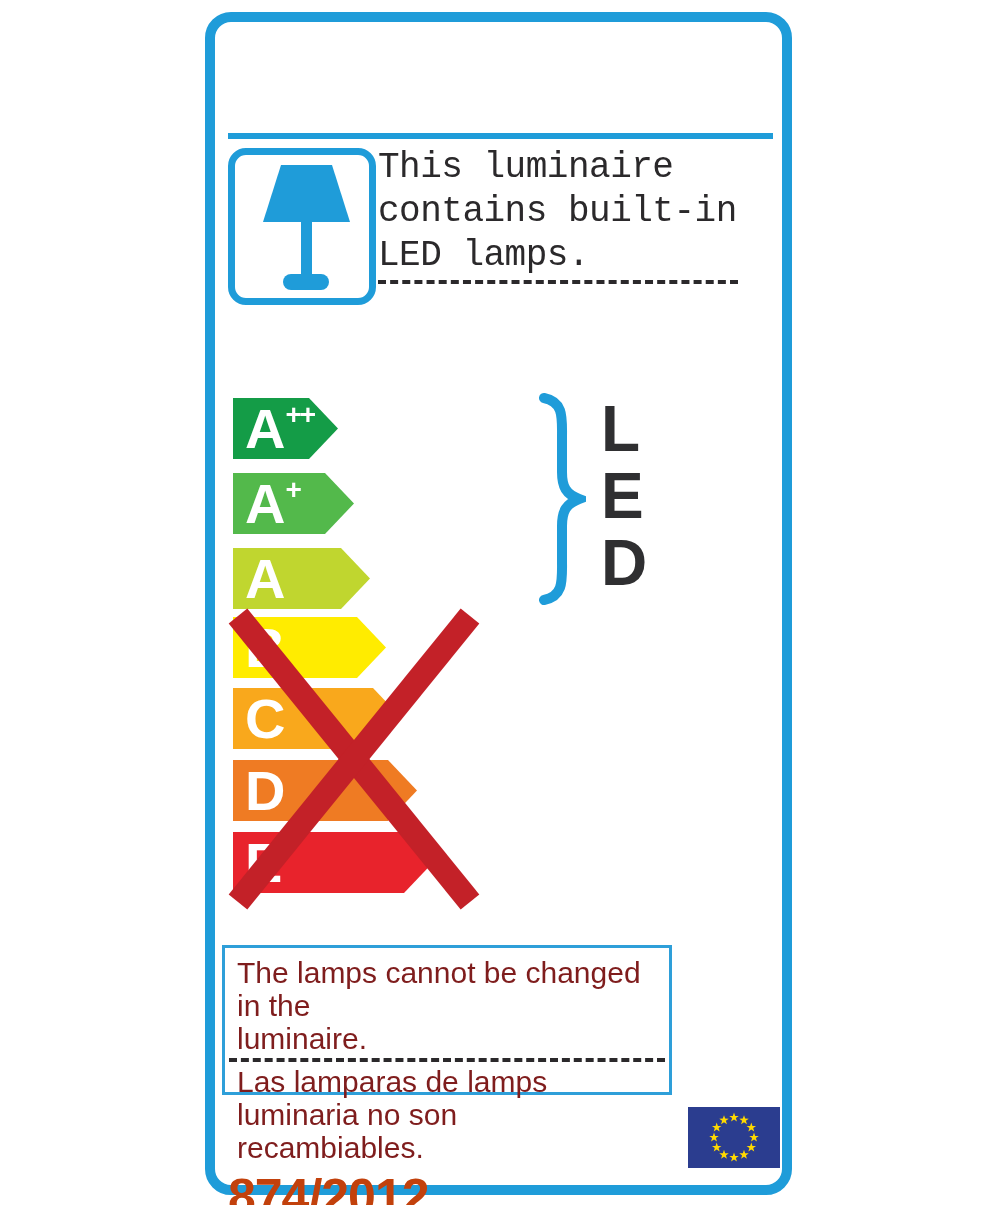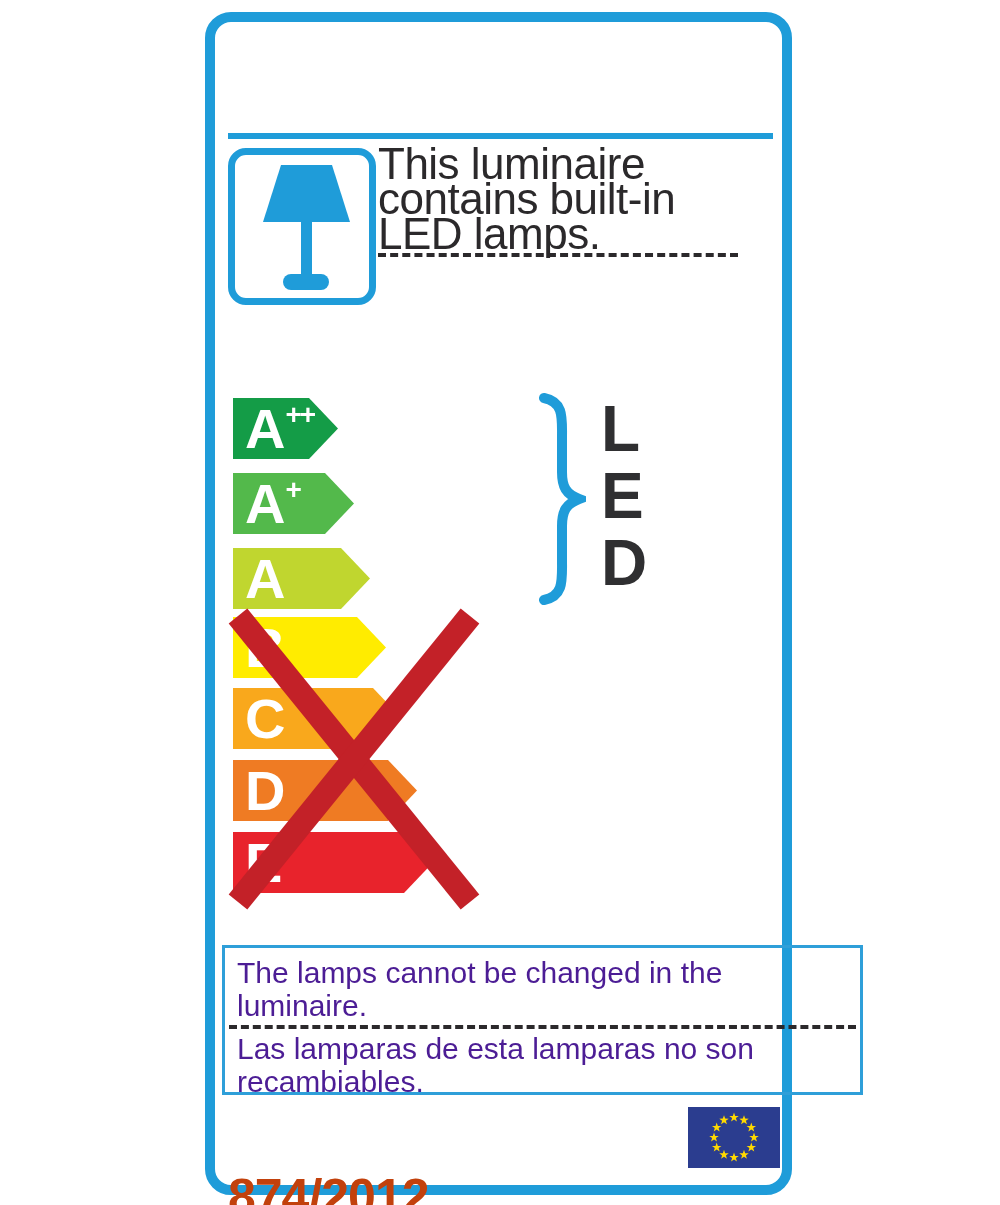--- a/index.html
+++ b/index.html
@@ -9,39 +9,39 @@
   .label-border{position:absolute;left:205px;top:12px;width:587px;height:1183px;
     box-sizing:border-box;border:10px solid #1F9CD9;border-radius:26px;background:transparent;}
 
   .top-rule{position:absolute;left:228px;top:133px;width:545px;height:6px;background:#1F9CD9;}
 
   .lamp-box{position:absolute;left:228px;top:148px;width:148px;height:157px;
     box-sizing:border-box;border:7px solid #1F9CD9;border-radius:18px;}
   .lamp-box svg{display:block;width:100%;height:100%;}
 
   .intro{position:absolute;left:378px;top:146px;width:372px;color:#2B292B;}
-  .intro-text{font-size:44px;line-height:35px;white-space:pre-line;letter-spacing:-0.5px;}
+  .intro-text{font-size:36px;line-height:44px;white-space:pre-line;letter-spacing:-0.5px;font-family:Liberation Mono, monospace;}
   .intro-divider{border-top:4px dashed #2B292B;margin:2px 0 6px 0;width:360px;}
 
   .arrow-row{position:absolute;left:233px;height:61px;display:flex;align-items:center;
     color:#ffffff;font-weight:bold;font-size:56px;line-height:1;padding-left:12px;box-sizing:border-box;
     clip-path:polygon(0 0, calc(100% - 29px) 0, 100% 50%, calc(100% - 29px) 100%, 0 100%);}
   .arrow-sup{font-size:28px;font-weight:bold;transform:translateY(-14px);display:inline-block;letter-spacing:-2px;}
   .r0{top:398px;width:105px;} .r1{top:473px;width:121px;} .r2{top:548px;width:137px;}
   .r3{top:617px;width:153px;} .r4{top:688px;width:169px;} .r5{top:760px;width:184px;}
   .r6{top:832px;width:200px;}
 
   .brace{position:absolute;left:536px;top:392px;width:50px;height:214px;}
   .led-word{position:absolute;left:601px;top:396px;font-size:64px;line-height:67px;
     font-weight:bold;color:#2F2F31;white-space:pre-line;}
 
   .cross{position:absolute;left:222px;top:602px;width:264px;height:314px;}
 
-  .note-box{position:absolute;left:222px;top:945px;width:641px;height:150px;
-    box-sizing:border-box;border:3px solid #2E9FD9;color:#4c1d95;}
+  .note-box{position:absolute;left:222px;top:945px;width:450px;height:150px;
+    box-sizing:border-box;border:3px solid #2E9FD9;color:#7f1d1d;}
   .note-text{font-size:30px;line-height:33px;white-space:pre-line;padding:8px 6px 0 12px;}
   .note-text.second{padding-top:0;}
   .note-divider{border-top:4px dashed #2B292B;margin:3px 4px 3px 4px;}
 
   .reg-number{position:absolute;left:228px;top:1168px;font-size:50px;font-weight:bold;
     color:#c2410c;letter-spacing:-1px;}
 
   .eu-flag{position:absolute;left:688px;top:1107px;width:92px;height:61px;}
   .eu-flag svg{display:block;width:100%;height:100%;}
 </style>
@@ -103,21 +103,21 @@
 
   <svg class="cross" viewBox="0 0 264 314" style="stroke: rgb(195, 33, 40);">
     <line x1="16" y1="14" x2="248" y2="300" stroke-width="24"></line>
     <line x1="248" y1="14" x2="16" y2="300" stroke-width="24"></line>
   </svg>
 
   <div class="note-box">
     <div class="note-text">The lamps cannot be changed in the
 luminaire.</div>
     <div class="note-divider"></div>
-    <div class="note-text second">Las lamparas de esta lamparas no son
+    <div class="note-text second">Las lamparas de lamps luminaria no son
 recambiables.</div>
   </div>
 
   <div class="reg-number">874/2012</div>
 
   <div class="eu-flag" style="background-color: rgb(43, 61, 143);">
     <svg viewBox="0 0 92 61" style="fill: rgb(255, 217, 0);">
       <defs>
         <path id="star" d="M0,-5 L1.18,-1.62 L4.76,-1.55 L1.9,0.62 L2.94,4.05 L0,2 L-2.94,4.05 L-1.9,0.62 L-4.76,-1.55 L-1.18,-1.62 Z"></path>
       </defs>

